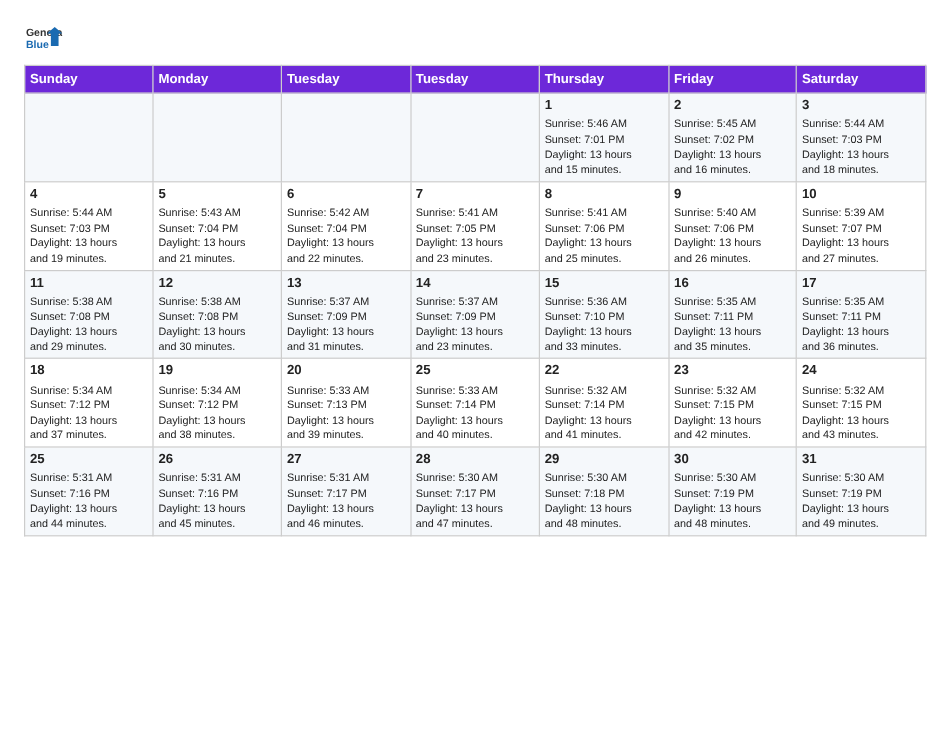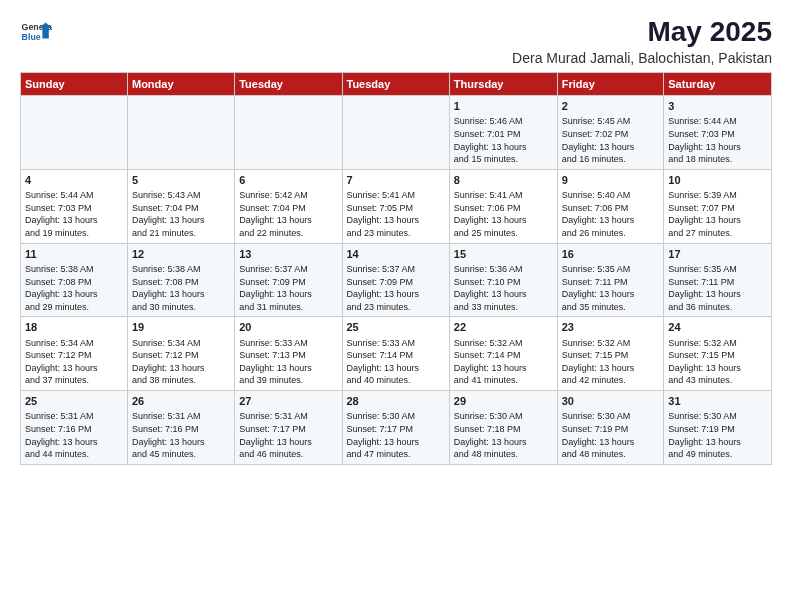--- a/index.html
+++ b/index.html
@@ -42,21 +42,21 @@
       font-size: 14px;
       color: #333;
       margin-top: 2px;
     }
     table {
       width: 100%;
       border-collapse: collapse;
       font-size: 9.5px;
     }
     thead tr th {
-      background-color: #b91c1c;
+      background-color: #6d28d9;
       color: #fff;
       padding: 5px 4px;
       text-align: left;
       font-size: 11px;
       font-weight: bold;
       border: 1px solid #ccc;
     }
     tbody tr td {
       border: 1px solid #ccc;
       padding: 3px 4px;
@@ -89,24 +89,20 @@
 
 <div class="page">
   <div class="header">
     <div class="logo">
       <svg class="logo-icon" viewBox="0 0 40 40">
         <text x="2" y="18" font-size="11" font-weight="bold" fill="#333">General</text>
         <text x="2" y="30" font-size="11" font-weight="bold" fill="#1a6ab1">Blue</text>
         <polygon points="32,8 40,15 36,15 36,28 28,28 28,15 24,15" fill="#1a6ab1"></polygon>
       </svg>
     </div>
-    <div class="title-block">
-      <div class="main-title">May 2025</div>
-      <div class="subtitle">Dera Murad Jamali, Balochistan, Pakistan</div>
-    </div>
   </div>
 
   <table>
     <thead>
       <tr>
       <th>Sunday</th>
           <th>Monday</th>
           <th>Tuesday</th>
           <th>Tuesday</th>
           <th>Thursday</th>

